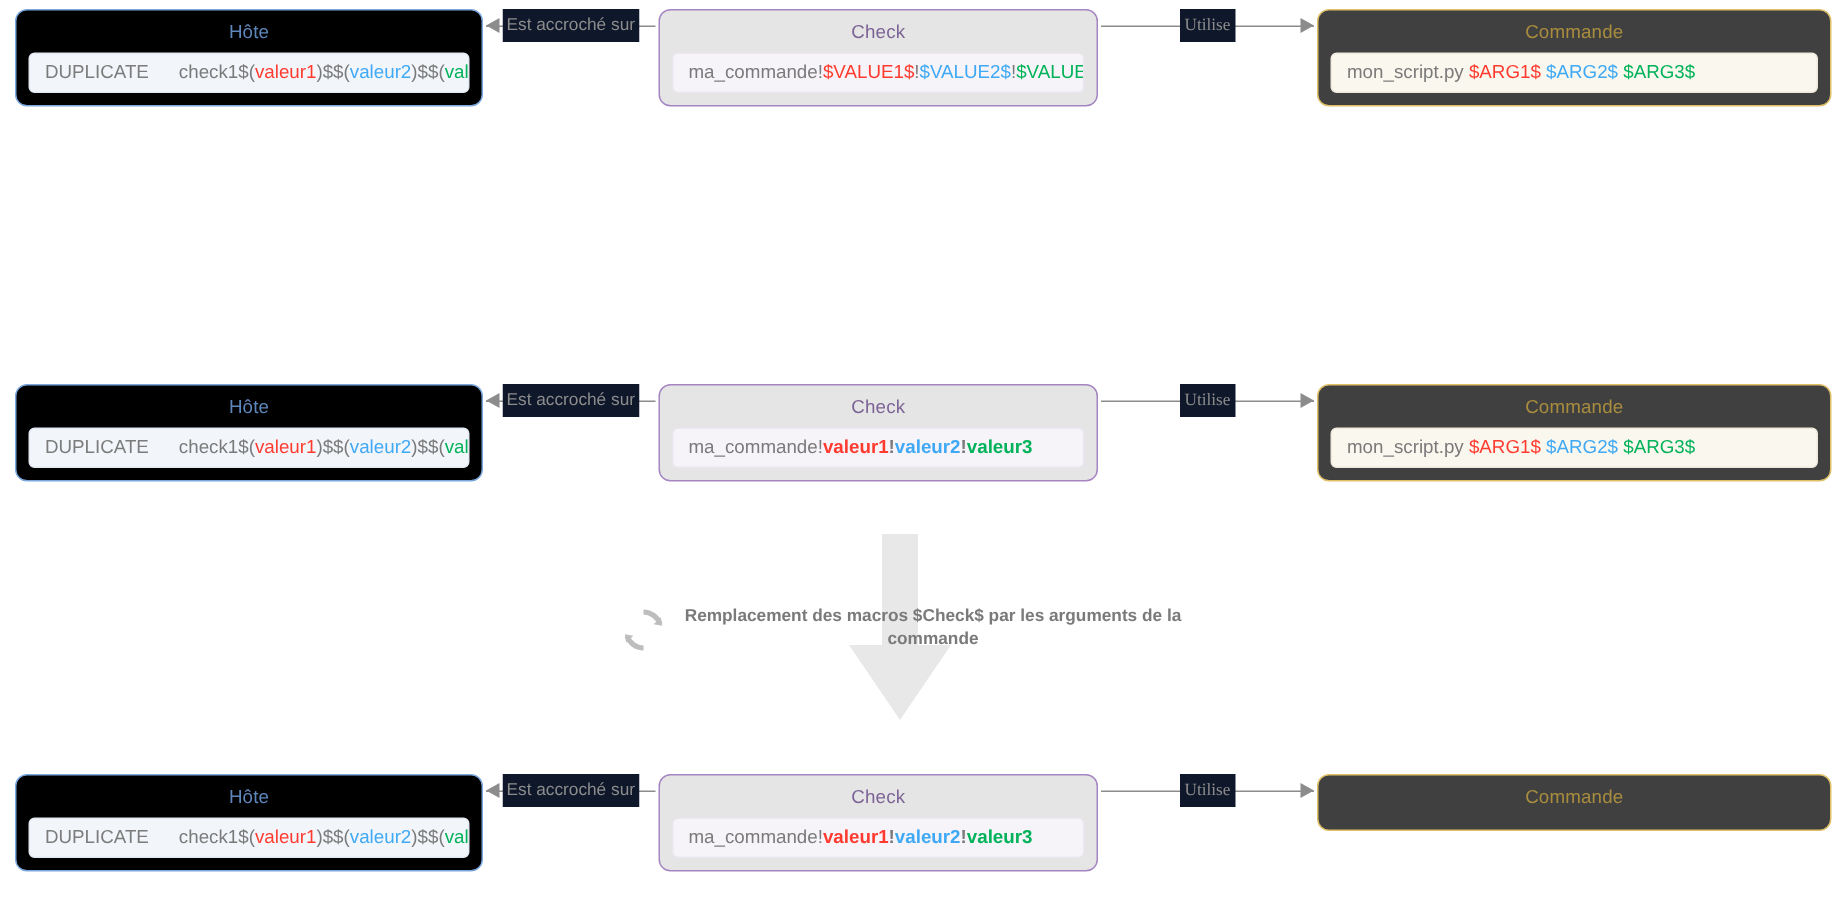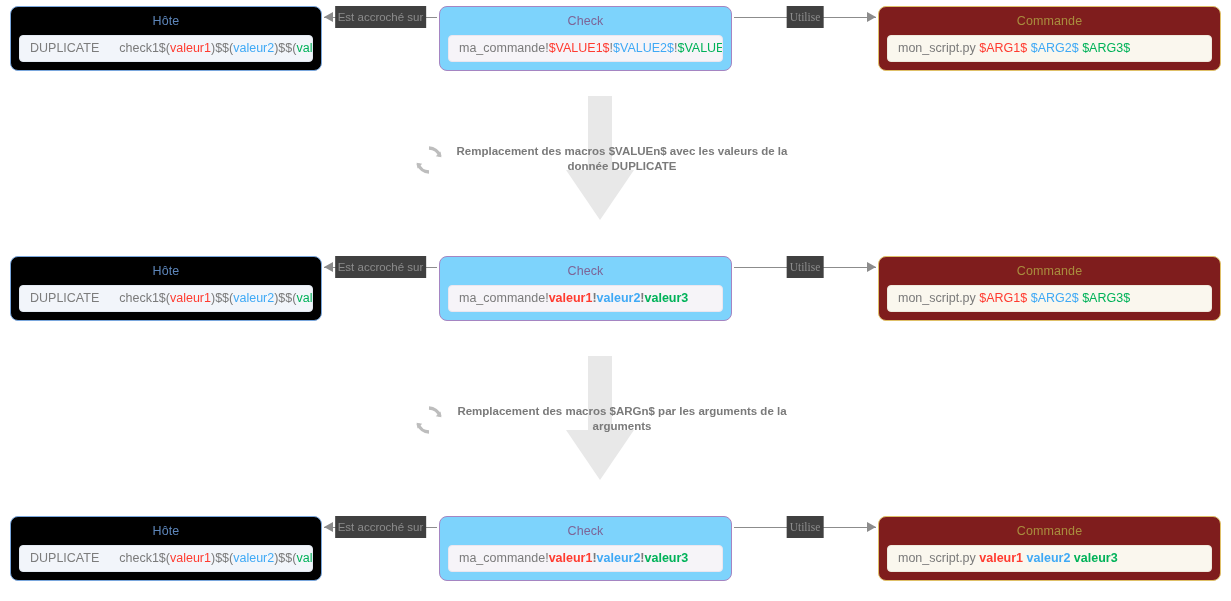--- a/index.html
+++ b/index.html
@@ -56,51 +56,51 @@
     background:#000000;
     border-color:#7aa7dd;
   }
   .host .node-title{color:#5d86bb;}
   .host .code{background:#f2f5fa;border-color:#e2e9f2;}
   .dup-label{color:#7c7c7c;margin-right:20px;}
 
   
   .check{
     left:439px;width:293px;
-    background:#7dd3fc;
+    background:#e5e5e5;
     border-color:#a585c2;
   }
   .check .node-title{color:#7d6496;}
   .check .code{background:#f6f4f8;border-color:#ebe6ef;}
 
   
   .cmd{
     left:878px;width:343px;
-    background:#7f1d1d;
+    background:#404040;
     border-color:#dfc068;
   }
   .cmd .node-title{color:#a98d3e;}
   .cmd .code{background:#faf7ee;border-color:#efe9dc;}
 
   
   .t-red{color:#ff3b30;}
   .t-blue{color:#3fa9f5;}
   .t-green{color:#00b259;}
   .t-grey{color:#7a7a7a;}
   .b{font-weight:bold;}
 
   
   .hconn{position:absolute;height:22px;}
   .hconn .line{
     position:absolute;top:11px;left:0;right:0;height:0;
     border-top:1.4px solid #8c8c8c;
   }
   .hconn .lbl{
     position:absolute;top:0;left:50%;transform:translateX(-50%);
-    background:#404040;
+    background:#0f172a;
     padding:0 3px;
     font-size:11.5px;line-height:22px;color:#8c8c8c;
     white-space:nowrap;
   }
   .arrow-head{
     position:absolute;top:6px;width:0;height:0;
   }
   .arrow-left{
     left:0;
     border-top:5.5px solid transparent;
@@ -176,38 +176,75 @@
     </div>
 
     <div class="node cmd">
       <div class="node-title">Commande</div>
       <div class="code left">
         <span class="tokens"><span class="t-grey">mon_script.py </span><span class="t-red">$ARG1$</span><span class="t-grey"> </span><span class="t-blue">$ARG2$</span><span class="t-grey"> </span><span class="t-green">$ARG3$</span></span>
       </div>
     </div>
   </div>
 
-  <div class="transition trans-1">
+
+  <div class="row row-2">
+
+    <div class="node host">
+      <div class="node-title">Hôte</div>
+      <div class="code left">
+        <span class="dup-label">DUPLICATE</span><span class="tokens"><span class="t-grey">check1$(</span><span class="t-red">valeur1</span><span class="t-grey">)$$(</span><span class="t-blue">valeur2</span><span class="t-grey">)$$(</span><span class="t-green">valeur3</span></span>
+      </div>
+    </div>
+
+    <div class="hconn conn-left">
+      <div class="line"></div>
+      <div class="arrow-head arrow-left"></div>
+      <div class="lbl">Est accroché sur</div>
+    </div>
+
+    <div class="node check">
+      <div class="node-title">Check</div>
+      <div class="code center">
+        <span class="tokens"><span class="t-grey">ma_commande!</span><span class="t-red b">valeur1</span><span class="t-grey b">!</span><span class="t-blue b">valeur2</span><span class="t-grey b">!</span><span class="t-green b">valeur3</span></span>
+      </div>
+    </div>
+
+    <div class="hconn conn-right">
+      <div class="line"></div>
+      <div class="arrow-head arrow-right"></div>
+      <div class="lbl">Utilise</div>
+    </div>
+
+    <div class="node cmd">
+      <div class="node-title">Commande</div>
+      <div class="code left">
+        <span class="tokens"><span class="t-grey">mon_script.py </span><span class="t-red">$ARG1$</span><span class="t-grey"> </span><span class="t-blue">$ARG2$</span><span class="t-grey"> </span><span class="t-green">$ARG3$</span></span>
+      </div>
+    </div>
+  </div>
+
+  <div class="transition trans-2">
     <div class="big-arrow">
       <svg width="70" height="140" viewBox="0 0 70 140" xmlns="http://www.w3.org/2000/svg">
         <path d="M23 0 H47 V74 H69 L35 124 L1 74 H23 Z" fill="#e8e8e8"></path>
       </svg>
     </div>
     <div class="cycle-icon">
       <svg width="32" height="32" viewBox="0 0 32 32" xmlns="http://www.w3.org/2000/svg">
         <path d="M16 4 A12 12 0 0 1 27 12" stroke="#bdbdbd" stroke-width="3.4" fill="none" stroke-linecap="butt"></path>
         <path d="M27.5 7.5 L28.4 13.2 L22.8 12.2 Z" fill="#bdbdbd"></path>
         <path d="M16 28 A12 12 0 0 1 5 20" stroke="#bdbdbd" stroke-width="3.4" fill="none" stroke-linecap="butt"></path>
         <path d="M4.5 24.5 L3.6 18.8 L9.2 19.8 Z" fill="#bdbdbd"></path>
       </svg>
     </div>
-    <div class="trans-text">Remplacement des macros $VALUEn$ avec les valeurs de la donnée DUPLICATE</div>
-  </div>
-
-  <div class="row row-2">
+    <div class="trans-text">Remplacement des macros $Check$ par les arguments de la commande</div>
+  </div>
+
+  <div class="row row-3">
 
     <div class="node host">
       <div class="node-title">Hôte</div>
       <div class="code left">
         <span class="dup-label">DUPLICATE</span><span class="tokens"><span class="t-grey">check1$(</span><span class="t-red">valeur1</span><span class="t-grey">)$$(</span><span class="t-blue">valeur2</span><span class="t-grey">)$$(</span><span class="t-green">valeur3</span></span>
       </div>
     </div>
 
     <div class="hconn conn-left">
       <div class="line"></div>
@@ -223,72 +260,16 @@
     </div>
 
     <div class="hconn conn-right">
       <div class="line"></div>
       <div class="arrow-head arrow-right"></div>
       <div class="lbl">Utilise</div>
     </div>
 
     <div class="node cmd">
       <div class="node-title">Commande</div>
-      <div class="code left">
-        <span class="tokens"><span class="t-grey">mon_script.py </span><span class="t-red">$ARG1$</span><span class="t-grey"> </span><span class="t-blue">$ARG2$</span><span class="t-grey"> </span><span class="t-green">$ARG3$</span></span>
-      </div>
-    </div>
-  </div>
-
-  <div class="transition trans-2">
-    <div class="big-arrow">
-      <svg width="70" height="140" viewBox="0 0 70 140" xmlns="http://www.w3.org/2000/svg">
-        <path d="M23 0 H47 V74 H69 L35 124 L1 74 H23 Z" fill="#e8e8e8"></path>
-      </svg>
-    </div>
-    <div class="cycle-icon">
-      <svg width="32" height="32" viewBox="0 0 32 32" xmlns="http://www.w3.org/2000/svg">
-        <path d="M16 4 A12 12 0 0 1 27 12" stroke="#bdbdbd" stroke-width="3.4" fill="none" stroke-linecap="butt"></path>
-        <path d="M27.5 7.5 L28.4 13.2 L22.8 12.2 Z" fill="#bdbdbd"></path>
-        <path d="M16 28 A12 12 0 0 1 5 20" stroke="#bdbdbd" stroke-width="3.4" fill="none" stroke-linecap="butt"></path>
-        <path d="M4.5 24.5 L3.6 18.8 L9.2 19.8 Z" fill="#bdbdbd"></path>
-      </svg>
-    </div>
-    <div class="trans-text">Remplacement des macros $ARGn$ par les arguments de la arguments</div>
-  </div>
-
-  <div class="row row-3">
-
-    <div class="node host">
-      <div class="node-title">Hôte</div>
-      <div class="code left">
-        <span class="dup-label">DUPLICATE</span><span class="tokens"><span class="t-grey">check1$(</span><span class="t-red">valeur1</span><span class="t-grey">)$$(</span><span class="t-blue">valeur2</span><span class="t-grey">)$$(</span><span class="t-green">valeur3</span></span>
-      </div>
-    </div>
-
-    <div class="hconn conn-left">
-      <div class="line"></div>
-      <div class="arrow-head arrow-left"></div>
-      <div class="lbl">Est accroché sur</div>
-    </div>
-
-    <div class="node check">
-      <div class="node-title">Check</div>
-      <div class="code center">
-        <span class="tokens"><span class="t-grey">ma_commande!</span><span class="t-red b">valeur1</span><span class="t-grey b">!</span><span class="t-blue b">valeur2</span><span class="t-grey b">!</span><span class="t-green b">valeur3</span></span>
-      </div>
-    </div>
-
-    <div class="hconn conn-right">
-      <div class="line"></div>
-      <div class="arrow-head arrow-right"></div>
-      <div class="lbl">Utilise</div>
-    </div>
-
-    <div class="node cmd">
-      <div class="node-title">Commande</div>
-      <div class="code left">
-        <span class="tokens"><span class="t-grey">mon_script.py </span><span class="t-red b">valeur1</span><span class="t-grey b"> </span><span class="t-blue b">valeur2</span><span class="t-grey b"> </span><span class="t-green b">valeur3</span></span>
-      </div>
     </div>
   </div>
 
 </div>
 
 </body></html>

